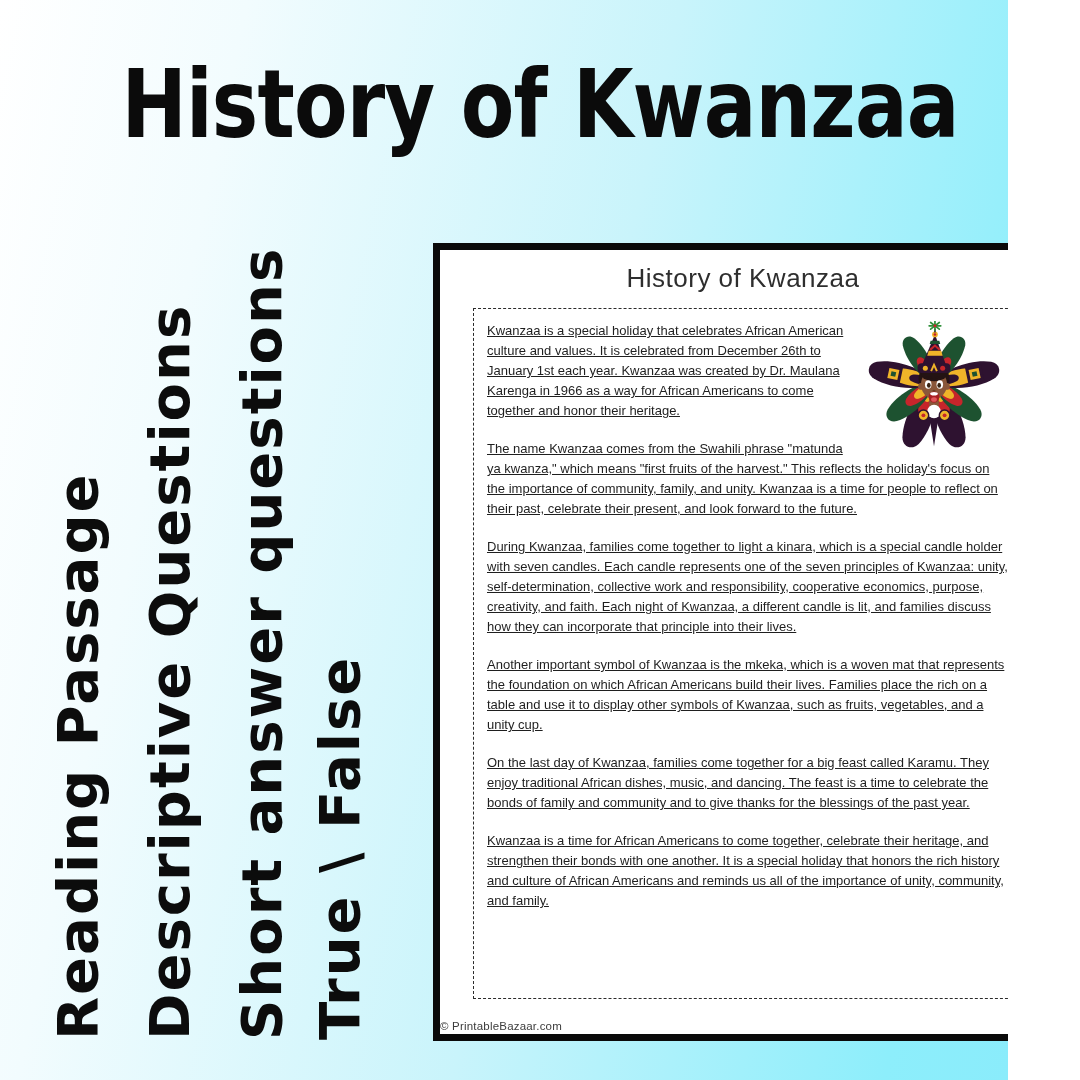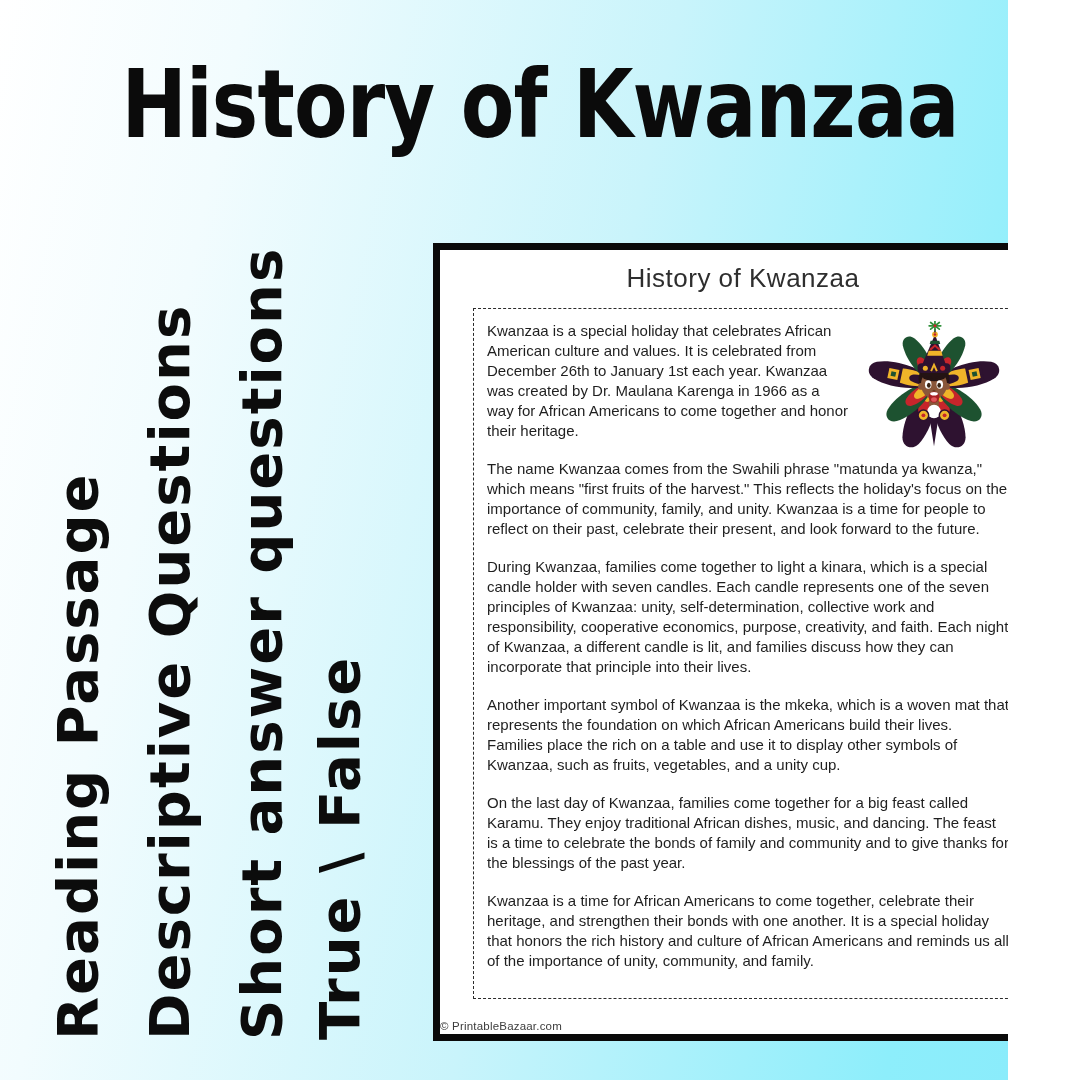--- a/index.html
+++ b/index.html
@@ -28,21 +28,21 @@
     background:#ffffff;border:7px solid #0a0a0a;box-sizing:border-box;
   }
   .ws-title{
     margin:13px 0 0 0;text-align:center;font-weight:normal;
     font-size:26px;line-height:30px;color:#2e2e2e;letter-spacing:0.5px;
   }
   .passage{
     position:absolute;left:33px;top:58px;width:550px;height:691px;
     box-sizing:border-box;border:1px dashed #2b2b2b;
     padding:12px 13px 0 13px;overflow:hidden;
-    font-size:15px;line-height:20px;color:#1f1f1f;
+    font-size:13px;line-height:20px;color:#1f1f1f;text-decoration:underline;
   }
   .passage p{margin:0 0 18px 0;}
   .passage p:last-child{margin-bottom:12px;}
   .illustration{
     float:right;width:150px;height:130px;margin:0 0 4px 10px;
   }
   .footer{
     position:absolute;left:0;bottom:2px;width:100%;text-align:left;
     font-size:11.5px;color:#3c3c3c;letter-spacing:0.2px;
   }

